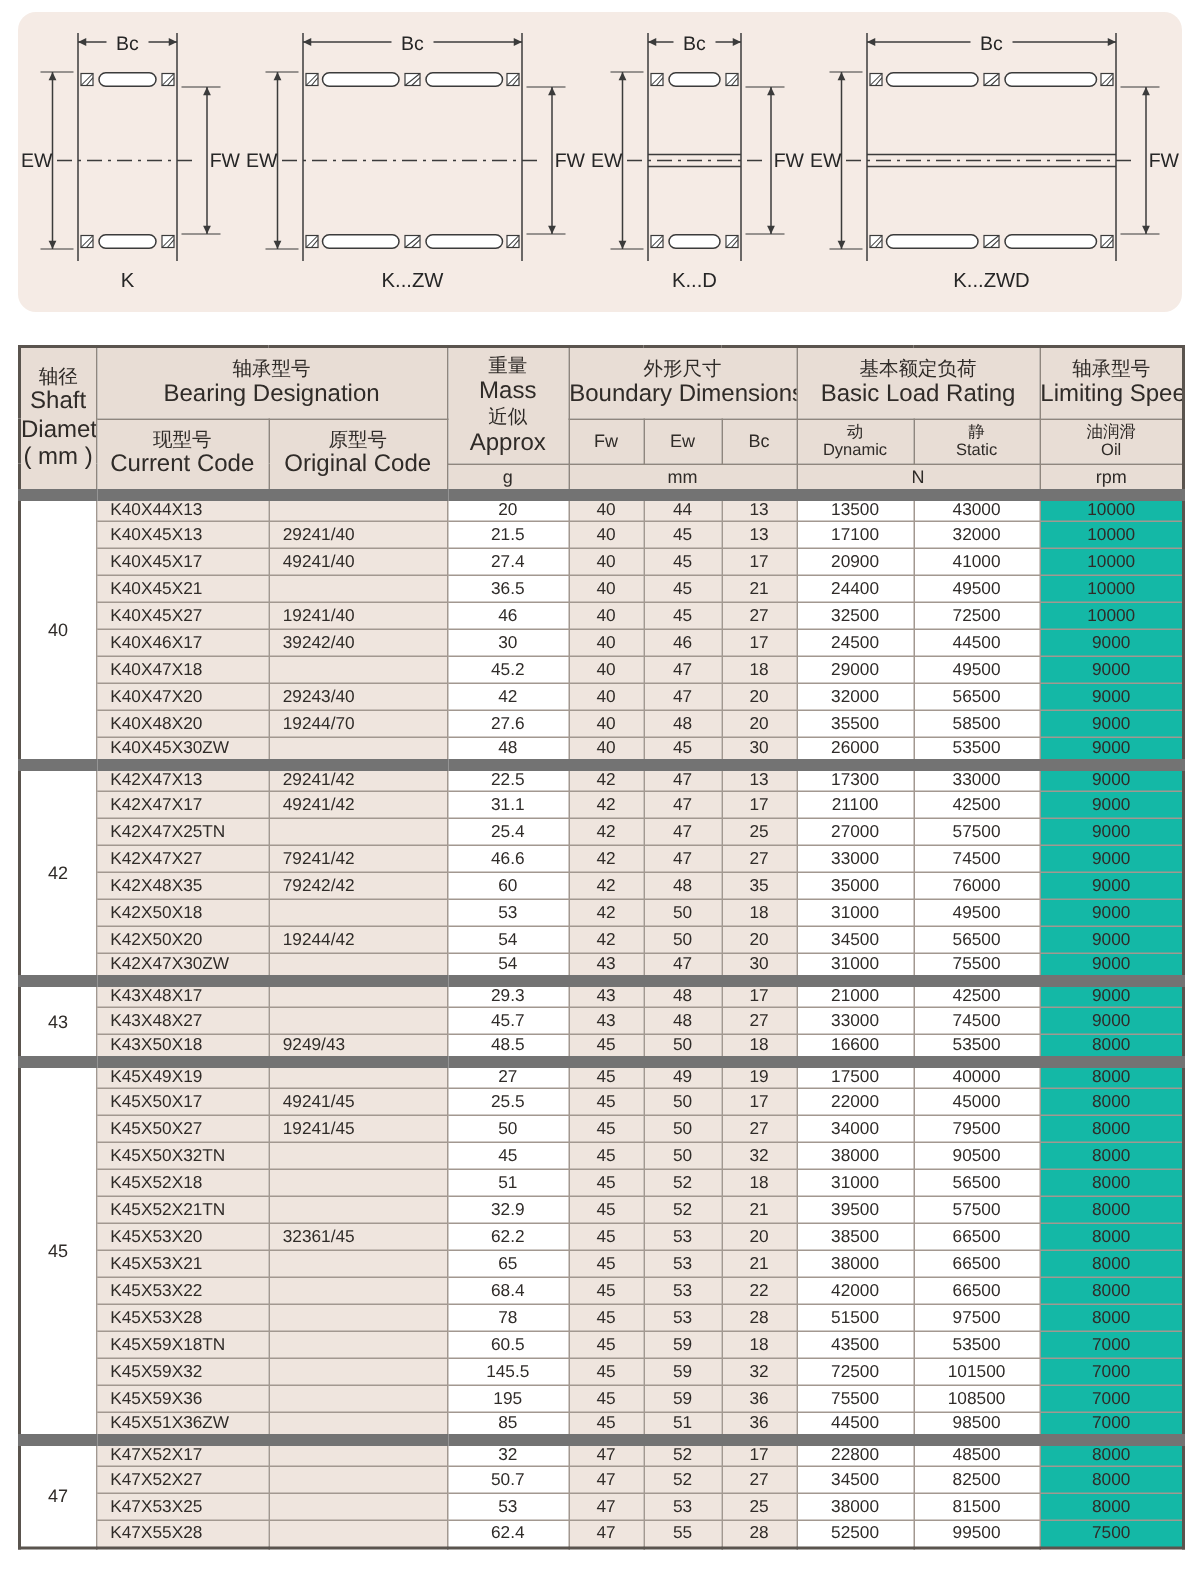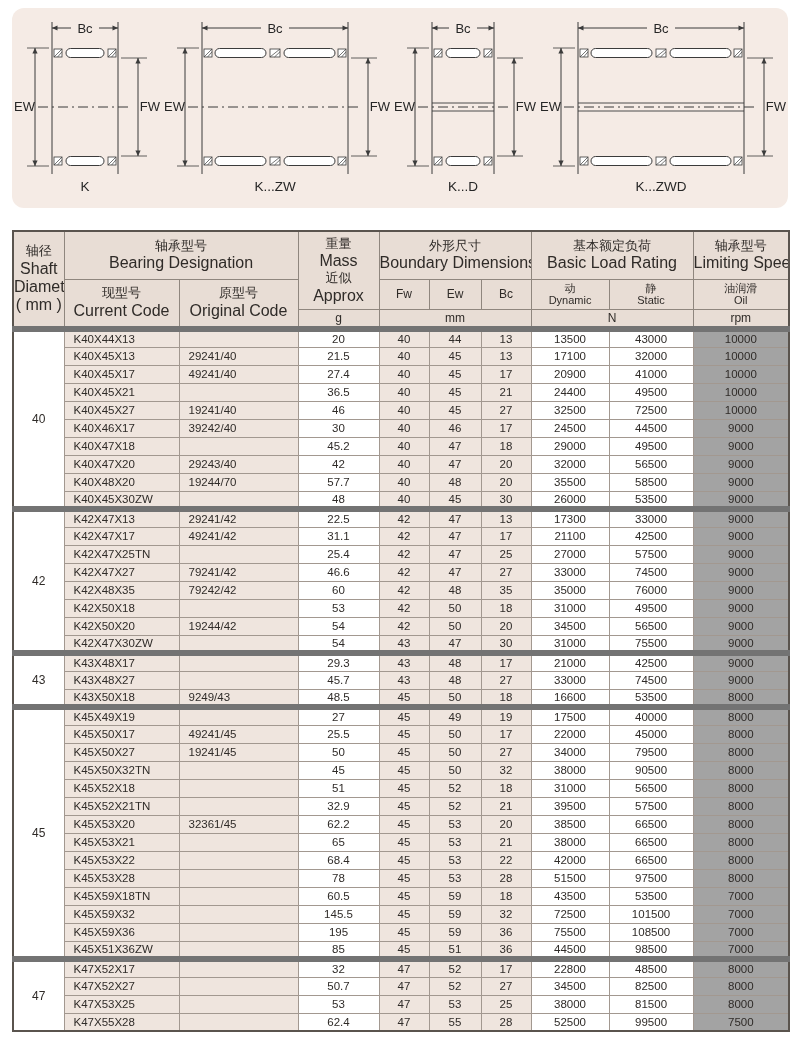--- a/index.html
+++ b/index.html
@@ -42,27 +42,27 @@
   thead tr.h2 { height:30px;margin-left:28px; }
   thead tr.h3 { height:20px; }
   thead tr:last-child th { border-bottom:2px solid #5a544e; }
   .cn { font-size:13px; line-height:1.25; }
   .en { font-size:16px; line-height:1.15; }
   .sm { font-size:11px; line-height:1.1; }
   .unit { font-size:12px; }
 
   tbody tr { height:18px; }
   tbody td { font-size:11.5px; }
-  tbody tr.group-start td { border-top:6px solid #737373; }
+  tbody tr.group-start td { border-top:8px solid #737373; }
   td.c-shaft { background:#ffffff; font-size:12px; }
   td.c-code  { background:#efe5de; text-align:left; padding-left:9px; }
   td.c-mass  { background:#ffffff; }
   td.c-dim   { background:#efe5de; }
   td.c-load  { background:#ffffff; }
-  td.c-speed { background:#a3a3a3; }
+  td.c-speed { background:#14b8a6; }
 </style>
 </head>
 <body>
 
 <div class="diagram-panel">
     <svg width="150" height="196">
       <line x1="40" y1="12" x2="40" y2="164" stroke="#3b3b3b" stroke-width="1"></line>
       <line x1="106" y1="12" x2="106" y2="164" stroke="#3b3b3b" stroke-width="1"></line>
       <line x1="40" y1="18" x2="106" y2="18" stroke="#3b3b3b" stroke-width="1"></line>
       <polygon points="40,18 45.5,15.4 45.5,20.6" fill="#3b3b3b"></polygon>
@@ -407,21 +407,21 @@
         <td class="c-dim">40</td>
         <td class="c-dim">47</td>
         <td class="c-dim">20</td>
         <td class="c-load">32000</td>
         <td class="c-load">56500</td>
         <td class="c-speed">9000</td>
       </tr>
       <tr>
         <td class="c-code">K40X48X20</td>
         <td class="c-code">19244/70</td>
-        <td class="c-mass">57.7</td>
+        <td class="c-mass">27.6</td>
         <td class="c-dim">40</td>
         <td class="c-dim">48</td>
         <td class="c-dim">20</td>
         <td class="c-load">35500</td>
         <td class="c-load">58500</td>
         <td class="c-speed">9000</td>
       </tr>
       <tr>
         <td class="c-code">K40X45X30ZW</td>
         <td class="c-code"></td>

